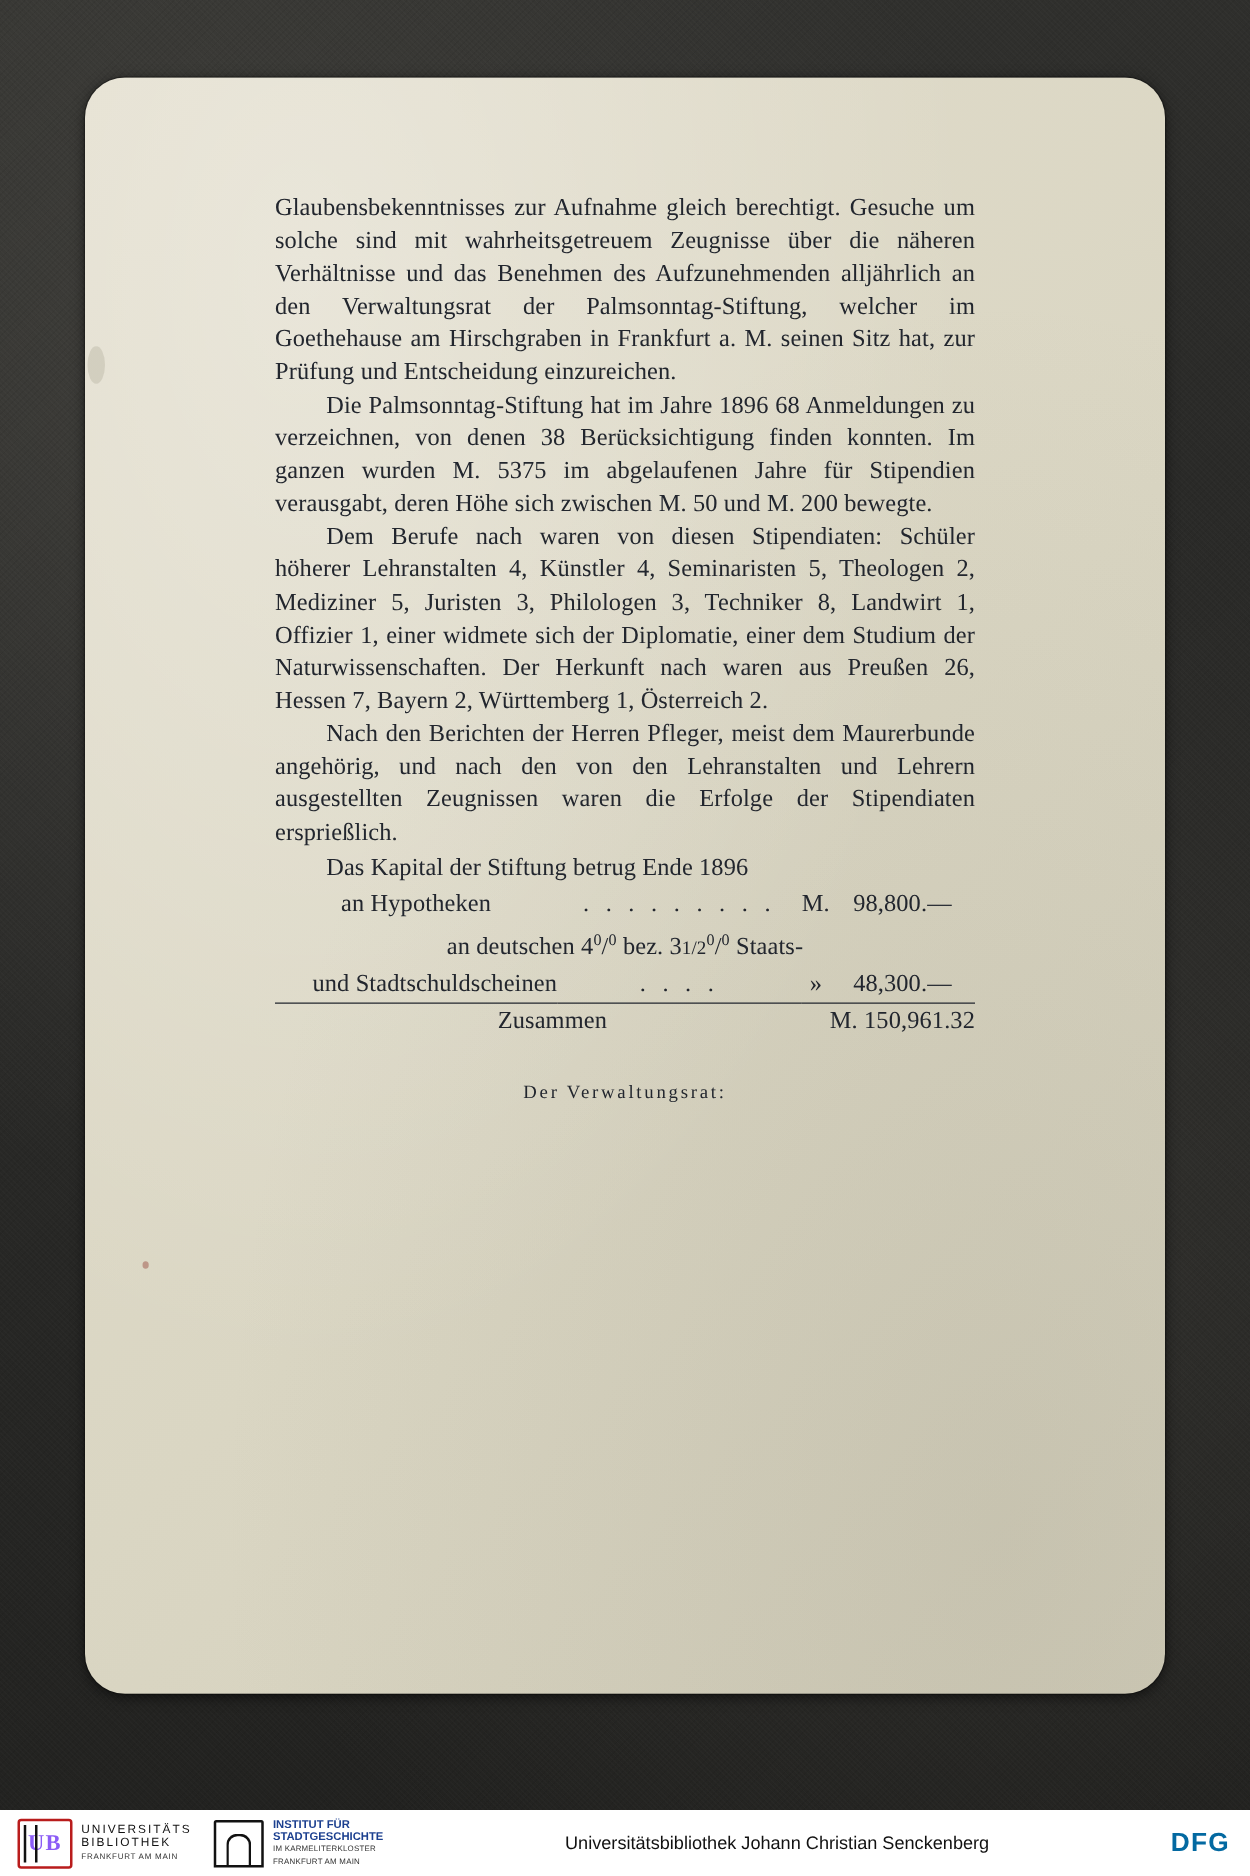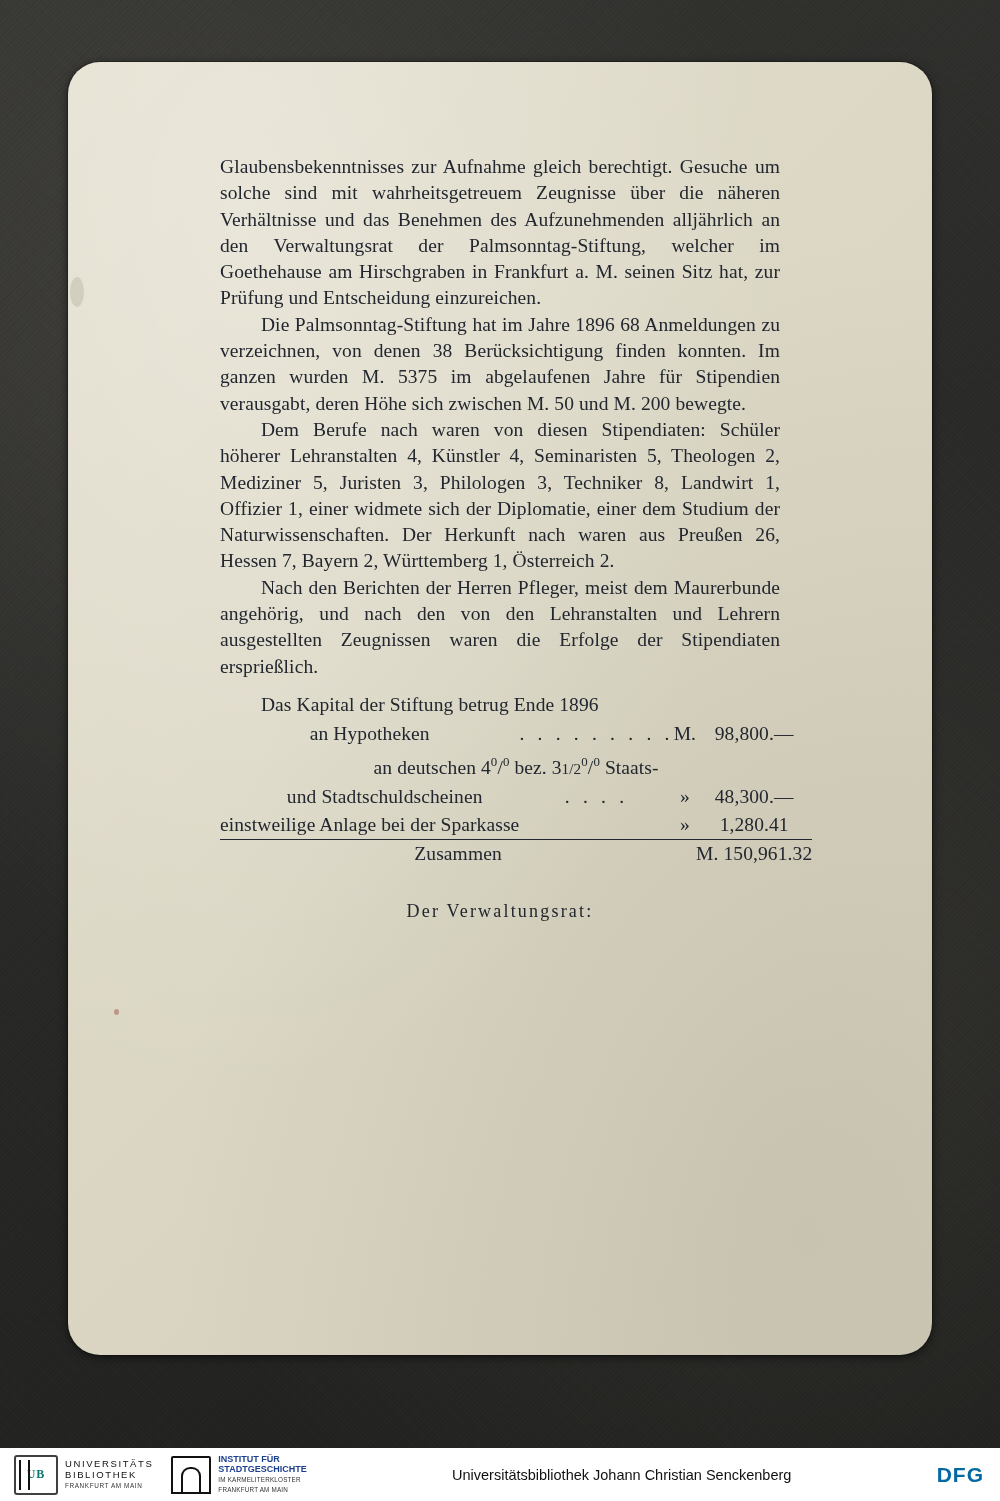--- a/index.html
+++ b/index.html
@@ -82,21 +82,21 @@
   .para {
     margin: 0 0 0 0;
     text-align: justify;
     text-align-last: left;
   }
   .para.indent { text-indent: 2.1em; }
   .para + .para { margin-top: 0; }
 
   
   #capital-intro {
-    margin-top: 12px;
+    margin-top: 2px;
     text-indent: 2.1em;
   }
   table#capital-table {
     margin-top: 2px;
     width: 560px;
     border-collapse: collapse;
     font-size: 19.5px;
     color: #22262e;
   }
   table#capital-table td {
@@ -140,21 +140,21 @@
   .sup { font-size: 0.66em; vertical-align: super; }
   .frac { font-size: 0.78em; }
 
   
   #signature {
     margin-top: 30px;
     text-align: center;
     color: #22262e;
   }
   #council-heading {
-    font-size: 18px;
+    font-size: 15px;
     letter-spacing: 2.2px;
     margin-bottom: 12px;
   }
   #council-names {
     font-size: 16.2px;
     line-height: 23px;
     text-align: justify;
     text-align-last: center;
   }
   #council-names b { font-weight: bold; }
@@ -176,30 +176,30 @@
     gap: 18px;
     padding-left: 14px;
   }
   .logo-ub {
     display: flex;
     align-items: center;
     gap: 7px;
   }
   .ub-mark {
     width: 40px; height: 36px;
-    border: 2px solid #404040;
+    border: 2px solid #b91c1c;
     border-radius: 3px;
     display: flex;
     align-items: center;
     justify-content: center;
     font-family: "Liberation Serif", serif;
     font-weight: bold;
-    font-size: 12px;
+    font-size: 18px;
     letter-spacing: 1px;
-    color: #0f766e;
+    color: #8b5cf6;
     position: relative;
   }
   .ub-mark::before {
     content: "";
     position: absolute;
     left: 3px; top: 3px; bottom: 3px;
     width: 7px;
     border-left: 2px solid #111;
     border-right: 2px solid #111;
   }
@@ -293,26 +293,20 @@
           </tr>
           <tr>
             <td class="label" colspan="4">an deutschen 4<span class="sup">0</span>/<span class="sup">0</span> bez. 3<span class="frac">1/2</span><span class="sup">0</span>/<span class="sup">0</span> Staats-</td>
           </tr>
           <tr>
             <td class="label" style="padding-left:30px">und Stadtschuldscheinen</td>
             <td class="leader">. . . .</td>
             <td class="unit">»</td>
             <td class="amount">48,300.—</td>
           </tr>
-          <tr>
-            <td class="label">einstweilige Anlage bei der Sparkasse</td>
-            <td class="leader"></td>
-            <td class="unit">»</td>
-            <td class="amount">1,280.41</td>
-          </tr>
           <tr class="sum">
             <td class="sum-label" colspan="3">Zusammen</td>
             <td class="amount">
               <span>M.</span>
               <span>150,961.32</span>
             </td>
           </tr>
         </tbody>
       </table>
 

